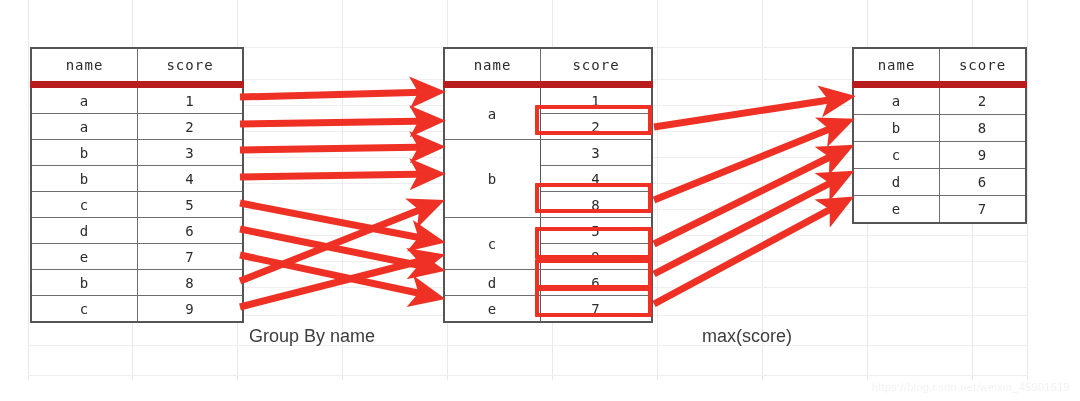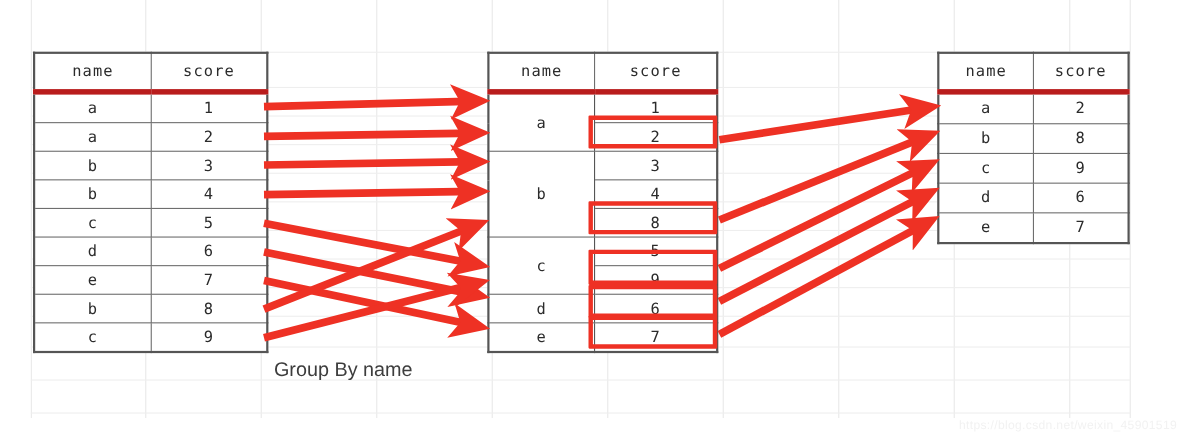--- a/index.html
+++ b/index.html
@@ -30,21 +30,21 @@
     border:1px solid #6e6e6e;
     text-align:center;
     vertical-align:middle;
     padding:0;
     font-weight:normal;
     background:#ffffff;
     letter-spacing:1px;
   }
   .dtable th{
     height:32px;
-    border-bottom:5px solid #b91c1c;
+    border-bottom:7px solid #b91c1c;
   }
   .dtable td{height:25px;}
   .dtable{border:2px solid #555;}
 
   #tbl-source{left:30px;top:47px;}
   #tbl-source th.c-name,#tbl-source td.c-name{width:105px;}
   #tbl-source th.c-score,#tbl-source td.c-score{width:104px;}
 
   #tbl-grouped{left:443px;top:47px;}
   #tbl-grouped th.c-name,#tbl-grouped td.c-name{width:95px;}
@@ -276,16 +276,17 @@
 
       <path d="M 654 127 L 842 98" stroke-width="7"></path>
       <path d="M 654 200 L 842 124" stroke-width="7"></path>
       <path d="M 654 244 L 842 151" stroke-width="7"></path>
       <path d="M 654 274 L 842 177" stroke-width="7"></path>
       <path d="M 654 304 L 842 203" stroke-width="7"></path>
     </g>
   </svg>
 
   <div class="caption" id="cap-group">Group By name</div>
+  <div class="caption" id="cap-max">max(score)</div>
 
   <div id="watermark">https://blog.csdn.net/weixin_45901519</div>
 
 </div>
 
 </body></html>

